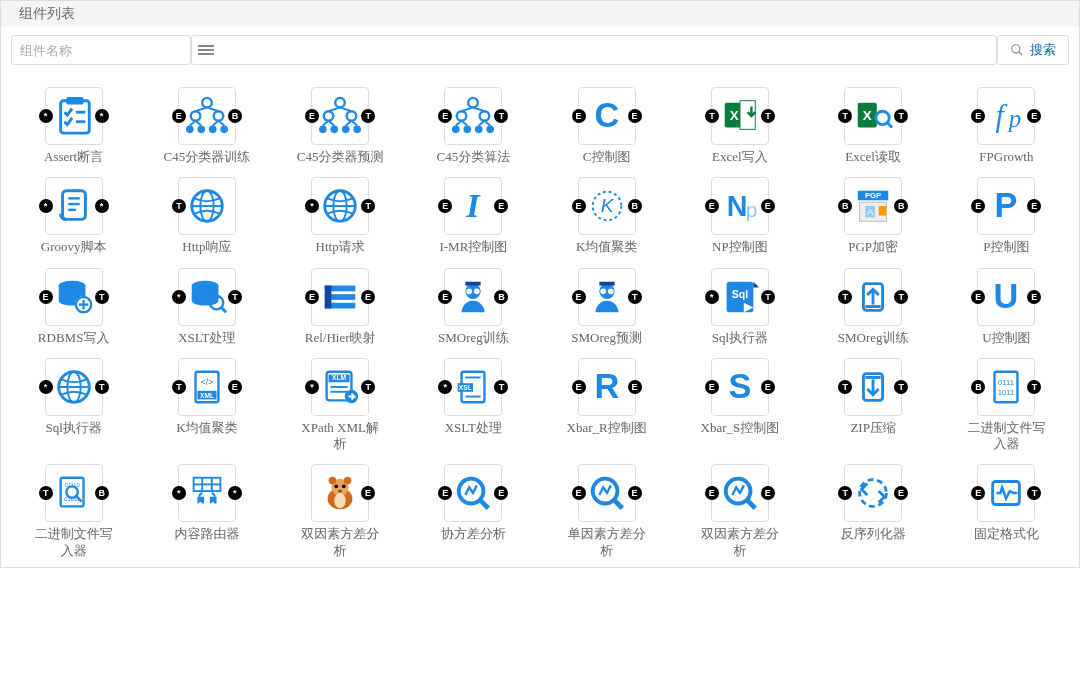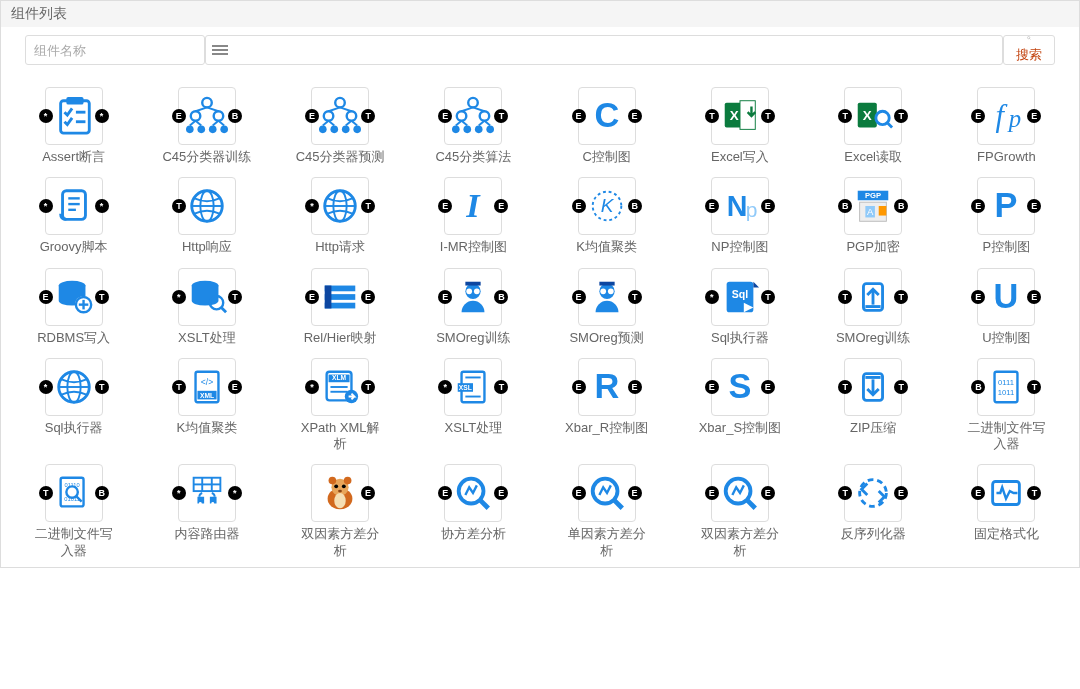--- a/index.html
+++ b/index.html
@@ -1,33 +1,33 @@
 <!DOCTYPE html>
 <html><head>
 <meta charset="utf-8">
 <style>
 * { margin:0; padding:0; box-sizing:border-box; }
 body { font-family:"Microsoft YaHei","Segoe UI",sans-serif; font-size:13px; color:#555; background:#fff; width:1080px; }
 .panel { border:1px solid #ddd; }
-.header { background:#f5f5f5; padding:4px 10px; font-size:14px; color:#666; }
-.toolbar { display:flex; gap:0; padding:8px 24px; align-items:center; }
+.header { background:#f5f5f5; padding:4px 18px; font-size:14px; color:#666; }
+.toolbar { display:flex; gap:0; padding:8px 10px; align-items:center; }
 .name-input { width:180px; height:30px; border:1px solid #ddd; border-radius:3px; padding:0 8px; font-size:13px; color:#999; outline:none; }
 .name-input::placeholder { color:#aaa; }
 .filter-bar { flex:1; height:30px; border:1px solid #ddd; border-radius:3px; display:flex; align-items:center; padding:0 6px; }
 .hb { width:16px; height:16px; display:flex; flex-direction:column; justify-content:space-around; padding:2px 0; cursor:pointer; }
 .hb div { height:2px; background:#888; }
-.search-btn { height:30px; border:1px solid #ddd; border-radius:3px; padding:0 12px; display:flex; align-items:center; gap:6px; cursor:pointer; color:#c2410c;flex-direction:column; }
+.search-btn { height:30px; border:1px solid #ddd; border-radius:3px; padding:0 12px; display:flex; align-items:center; gap:6px; cursor:pointer; color:#0369a1; }
 .grid { display:grid; grid-template-columns:repeat(8,1fr); gap:0px 0px; padding:10px 6px 0 6px; }
 .cell { display:flex; flex-direction:column; align-items:center; padding:4px 0 8px 0; cursor:pointer; }
 .tile { position:relative; width:58px; height:58px; border:1px solid #ddd; border-radius:4px; background:#fff; display:flex; align-items:center; justify-content:center; }
 .tile svg { width:42px; height:42px; }
 .badge { position:absolute; width:14px; height:14px; border-radius:50%; background:#000; color:#fff; font-size:9px; line-height:14px; text-align:center; font-weight:bold; }
 .badge.bl { left:-7px; top:50%; transform:translateY(-50%); }
 .badge.br { right:-7px; top:50%; transform:translateY(-50%); }
-.label { margin-top:4px; font-size:13px; color:#666; text-align:center; line-height:1.25; max-width:90px; word-break:break-all; }
+.label { margin-top:4px; font-size:13px; color:#666; text-align:center; line-height:1.25; max-width:90px; word-break:break-all;font-family:Liberation Serif, serif; }
 .blue { fill:#1e88e5; }
 .bluestroke { stroke:#1e88e5; fill:none; }
 </style>
 </head>
 <body>
 
 <div class="panel">
   <div class="header">组件列表</div>
 
   <div class="toolbar">

